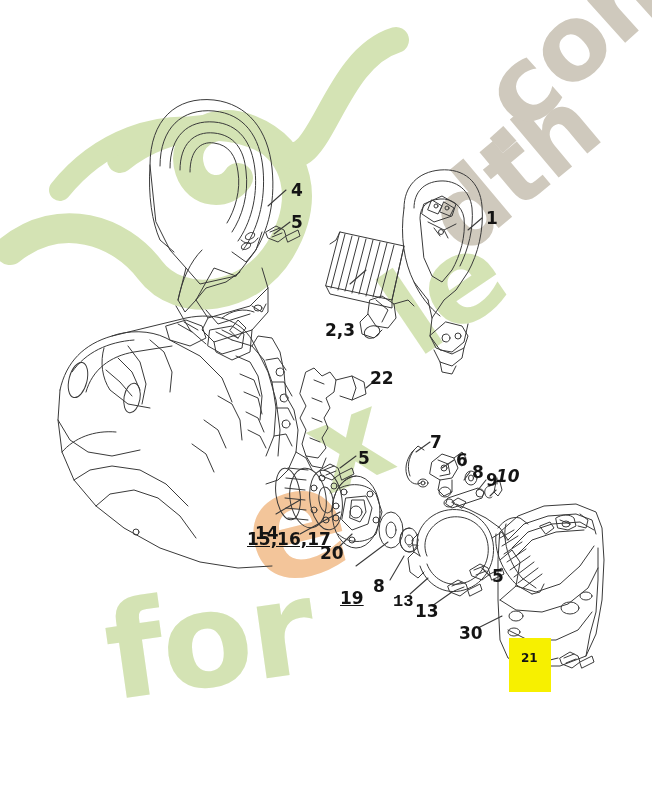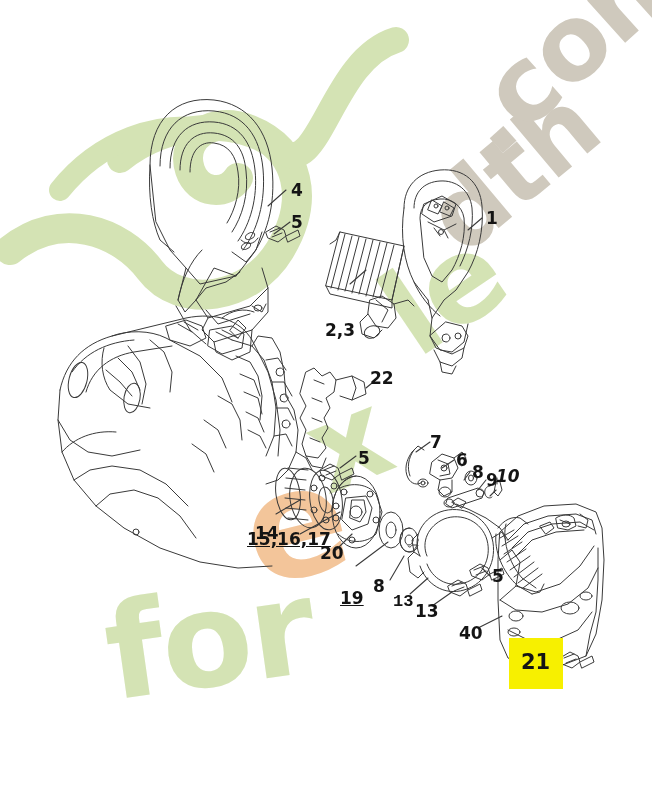--- a/index.html
+++ b/index.html
@@ -29,22 +29,22 @@
           transform-origin:left top;}
   #wm-green-sweep{left:150px;top:300px;width:420px;height:330px;}
 
   
   #art{position:absolute;left:0;top:0;width:652px;height:800px;}
 
   
   .lbl{position:absolute;font-family:"DejaVu Sans", sans-serif;
        font-size:17px;font-weight:700;color:#141414;white-space:nowrap;
        line-height:1;}
-  .lbl.hl{background:#f7f000;padding:14px 13px 16px 12px;
-          font-size:21px;}
+  .lbl.hl{background:#f7f000;padding:14px 13px 28px 12px;
+          font-size:12px;}
 </style>
 </head>
 <body>
 
 <div id="stage">
 
   <div>
     <svg id="wm-green-sweep" viewBox="0 0 420 330">
       <path d="M10,250 C60,210 120,230 150,270 C180,310 250,300 280,250
                C310,200 300,150 250,130 C210,114 180,140 190,170
@@ -389,17 +389,17 @@
       <div class="lbl" style="left: 486px; top: 472px;">9</div>
       <div class="lbl" style="left: 496px; top: 468px; font-style: italic;">10</div>
       <div class="lbl" style="left: 255px; top: 509px; margin-top: 16px;">14</div>
       <div class="lbl" style="left: 247px; top: 531px; text-decoration: underline;">15,16,17</div>
       <div class="lbl" style="left: 320px; top: 545px;">20</div>
       <div class="lbl" style="left: 340px; top: 590px; text-decoration: underline;">19</div>
       <div class="lbl" style="left: 373px; top: 578px;">8</div>
       <div class="lbl" style="left: 393px; top: 593px; font-family: Liberation Mono, monospace;">13</div>
       <div class="lbl" style="left: 415px; top: 603px;">13</div>
       <div class="lbl" style="left: 492px; top: 568px;">5</div>
-      <div class="lbl" style="left: 459px; top: 625px;">40</div>
+      <div class="lbl" style="left: 459px; top: 625px;">30</div>
       <div class="lbl hl" style="left: 509px; top: 638px; background: rgb(247, 240, 0);">21</div>
     </div>
 
 </div>
 
 </body></html>

